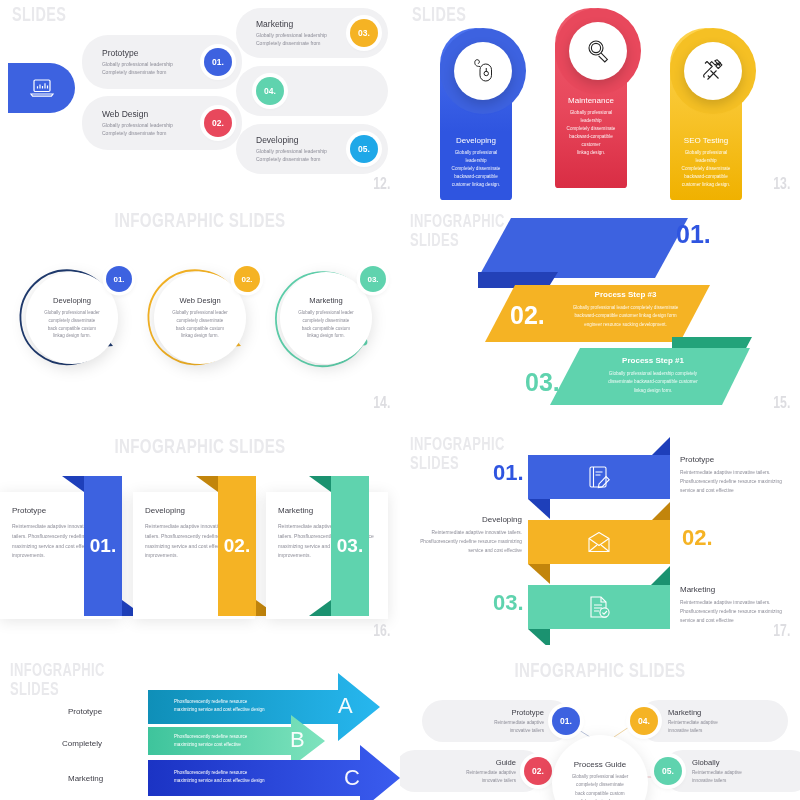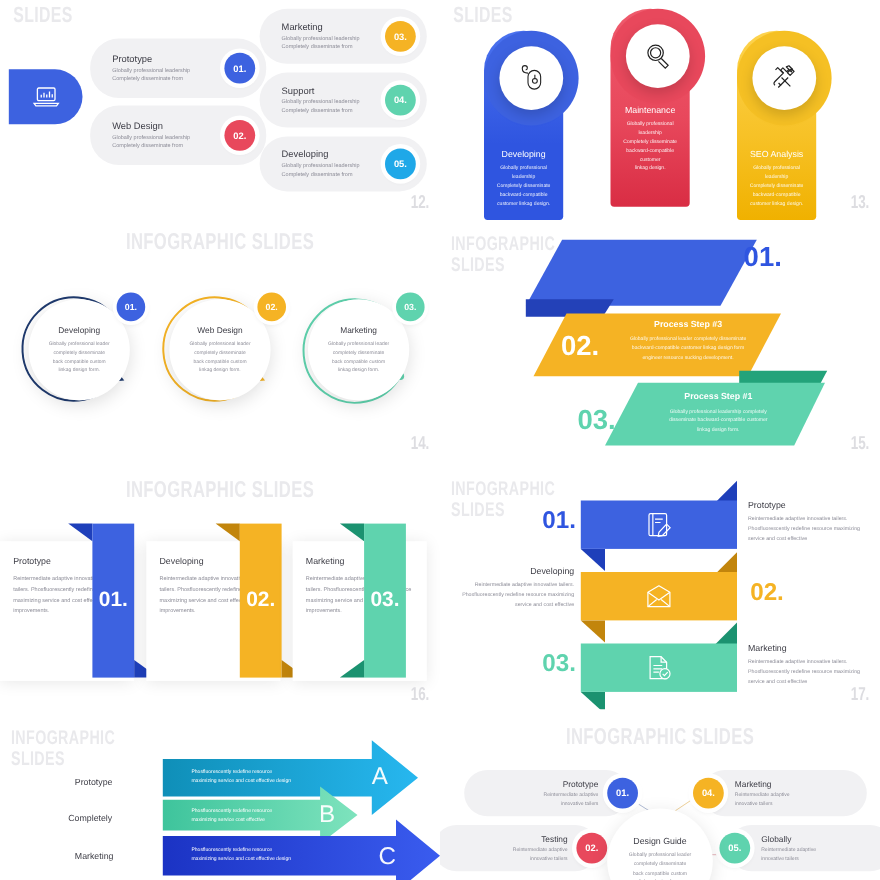--- a/index.html
+++ b/index.html
@@ -195,25 +195,20 @@
     <div class="s12-card" style="left:236px;top:8px;width:152px;height:50px;">
       <div class="txt">
         <h4>Marketing</h4>
         <p style="white-space:pre-line">Globally professional leadership
 Completely disseminate from</p>
       </div>
       <div class="badge" style="background:#f5b324">03.</div>
     </div>
 
     <div class="s12-card" style="left:236px;top:66px;width:152px;height:50px;">
-      <div class="txt">
-        <h4>Support</h4>
-        <p style="white-space:pre-line">Globally professional leadership
-Completely disseminate from</p>
-      </div>
       <div class="badge" style="background:#5fd3ae">04.</div>
     </div>
 
     <div class="s12-card" style="left:236px;top:124px;width:152px;height:50px;">
       <div class="txt">
         <h4>Developing</h4>
         <p style="white-space:pre-line">Globally professional leadership
 Completely disseminate from</p>
       </div>
       <div class="badge" style="background:#1fa8e8">05.</div>
@@ -259,21 +254,21 @@
         <svg width="30" height="30" viewBox="0 0 30 30" fill="none" stroke="#222" stroke-width="1.1">
           <circle cx="13" cy="12" r="7"></circle>
           <circle cx="13" cy="12" r="4.6"></circle>
           <path d="M18.2 17.2l6.2 6.2-2.6 2.6-6.2-6.2"></path>
         </svg>
       </div>
     </div>
 
     <div class="s13-col" style="left:270px;top:28px;height:172px;background:linear-gradient(180deg,#fdd34e 0%,#f7c227 55%,#f0b100 100%);">
       <div style="position:absolute;left:0;right:0;top:108px;padding:0 7px;">
-        <div class="ttl">SEO Analysis</div>
+        <div class="ttl">SEO Testing</div>
         <div class="bdy" style="white-space:pre-line">Globally professional leadership
 Completely disseminate
 backward-compatible
 customer linkag design.</div>
       </div>
     </div>
     <div class="s13-disc" style="left:270px;top:28px;width:86px;height:86px;background:#f5c024;padding:14px;">
       <div class="s13-inner">
         <svg width="30" height="30" viewBox="0 0 30 30" fill="none" stroke="#222" stroke-width="1.1" stroke-linejoin="round">
           <path d="M7 7.5l2-2 4.6 4.6M20.5 22.5l-8-8"></path>
@@ -547,39 +542,39 @@
     <div class="wm center" style="left:0;right:0;top:14px;font-size:21px;text-align:center;">INFOGRAPHIC SLIDES</div>
 
     <svg width="400" height="130" viewBox="0 0 400 130" style="position:absolute;left:0;top:40px;">
       <path d="M152 28 L190 52" stroke="#9aa8c9" stroke-width=".7" fill="none"></path>
       <path d="M137 92 L178 92" stroke="#e0a0a8" stroke-width=".7" fill="none"></path>
       <path d="M250 28 L214 52" stroke="#e7c27a" stroke-width=".7" fill="none"></path>
       <path d="M266 92 L222 92" stroke="#e0a0a8" stroke-width=".7" fill="none"></path>
     </svg>
 
     <div class="s19-hub" style="left:152px;top:90px;">
-      <h4>Design Guide</h4>
+      <h4>Process Guide</h4>
       <p style="white-space:pre-line">Globally professional leader
 completely disseminate
 back compatible custom
 linkag design form.</p>
     </div>
 
     <div class="s19-pill" style="left:22px;top:55px;width:150px;padding:0 0 0 10px;justify-content:flex-end;">
       <div style="text-align:right;padding-right:8px;">
         <h4>Prototype</h4>
         <p style="white-space:pre-line">Reintermediate adaptive
 innovative tailers</p>
       </div>
       <div class="s19-badge" style="background:#3d62e0;margin-right:-8px;">01.</div>
     </div>
 
     <div class="s19-pill" style="left:-6px;top:105px;width:150px;padding:0 0 0 10px;justify-content:flex-end;">
       <div style="text-align:right;padding-right:8px;">
-        <h4>Testing</h4>
+        <h4>Guide</h4>
         <p style="white-space:pre-line">Reintermediate adaptive
 innovative tailers</p>
       </div>
       <div class="s19-badge" style="background:#e8485c;margin-right:-8px;">02.</div>
     </div>
 
     <div class="s19-pill" style="left:238px;top:55px;width:150px;padding:0 10px 0 0;">
       <div class="s19-badge" style="background:#f5b324;margin-left:-8px;">04.</div>
       <div style="padding-left:10px;">
         <h4>Marketing</h4>

